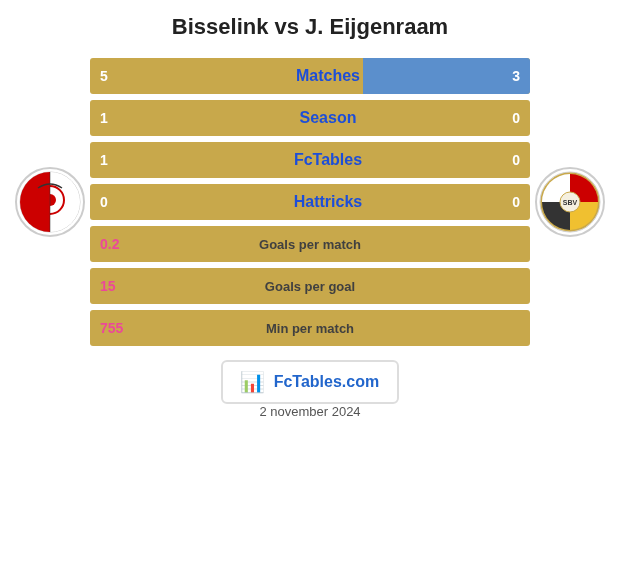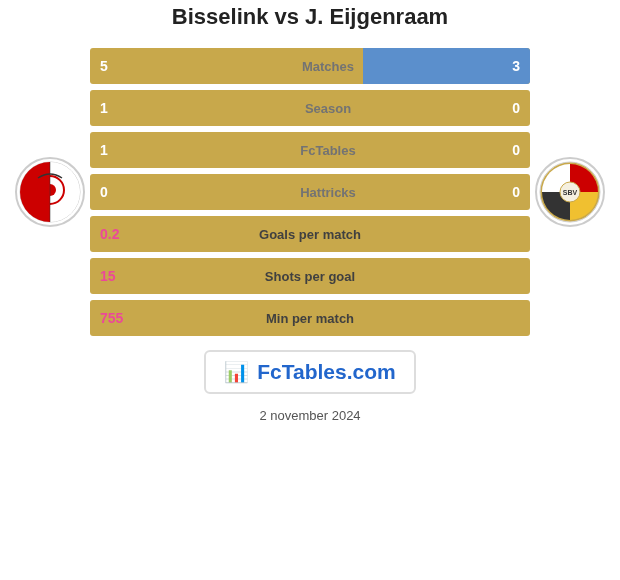--- a/index.html
+++ b/index.html
@@ -15,21 +15,21 @@
       width: 620px;
       height: 580px;
       background: #fff;
       display: flex;
       flex-direction: column;
       align-items: center;
     }
 
     .header {
       text-align: center;
-      padding: 4px 10px 6px;
+      padding: 14px 10px 6px;
     }
 
     .title {
       font-size: 22px;
       font-weight: bold;
       color: #222;
       margin-bottom: 4px;
     }
 
     .subtitle {
@@ -80,22 +80,22 @@
       position: absolute;
       right: 0; top: 0; bottom: 0;
       background: #5b8fcc;
       border-radius: 0 3px 3px 0;
     }
 
     .stat-label {
       position: absolute;
       left: 50%;
       transform: translateX(-50%);
-      color: #737373;
-      font-size: 13px;
+      color: #1d4ed8;
+      font-size: 16px;
       font-weight: bold;
       z-index: 2;
       white-space: nowrap;
       padding-left: 36px;
     }
 
     .stat-val-left {
       position: absolute;
       left: 10px;
       color: #fff;
@@ -185,26 +185,26 @@
       gap: 8px;
     }
 
     .fctables-icon {
       color: #2266cc;
       font-size: 20px;
     }
 
     .fctables-text {
       color: #2266cc;
-      font-size: 21px;
+      font-size: 16px;
       font-weight: bold;
     }
 
     .footer-date {
-      margin-top: 14px;
+      margin-top: 0;
       color: #555;
       font-size: 13px;
       text-align: center;
     }
 
     
     .left-logo-svg, .right-logo-svg {
       width: 64px;
       height: 64px;
     }
@@ -265,21 +265,21 @@
           <span class="stat-val-left">0</span>
           <span class="stat-val-right">0</span>
         </div>
         <div class="stat-row-single">
           <div class="stat-bar-single"></div>
           <span class="stat-label-single">Goals per match</span>
           <span class="stat-val-single">0.2</span>
         </div>
         <div class="stat-row-single">
           <div class="stat-bar-single"></div>
-          <span class="stat-label-single">Shots per goal</span>
+          <span class="stat-label-single">Goals per goal</span>
           <span class="stat-val-single">15</span>
         </div>
         <div class="stat-row-single">
           <div class="stat-bar-single"></div>
           <span class="stat-label-single">Min per match</span>
           <span class="stat-val-single">755</span>
         </div>
       </div>
 
     <div class="logo-right">

